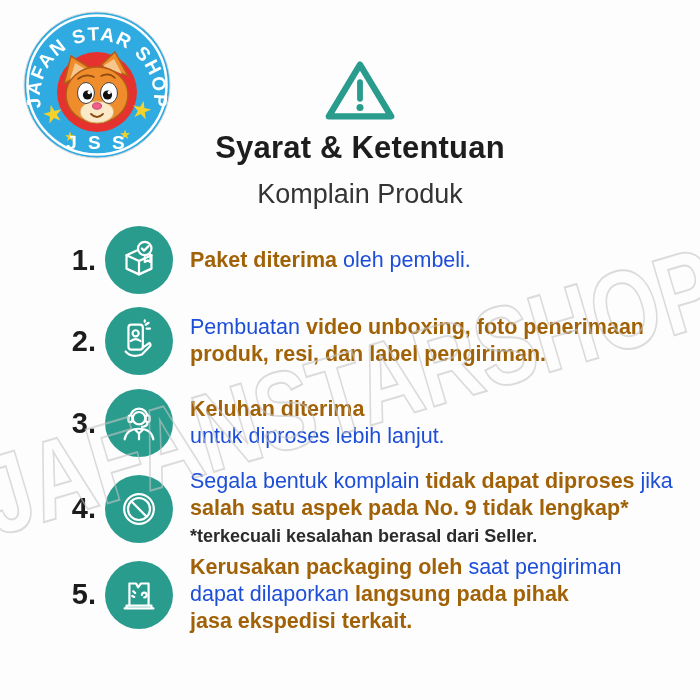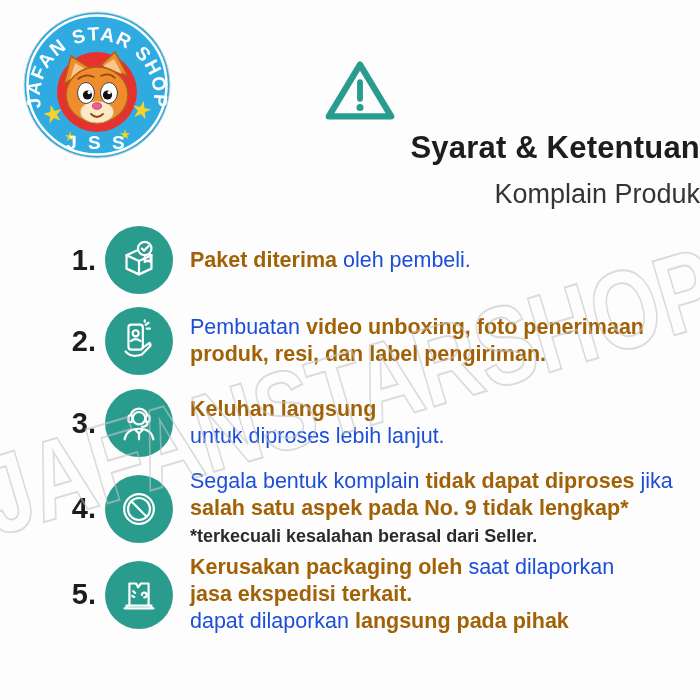--- a/index.html
+++ b/index.html
@@ -6,21 +6,21 @@
   body{
     width:700px;height:700px;position:relative;overflow:hidden;
     background:#fdfdfd;
     font-family:"Liberation Sans", sans-serif;
   }
   
   .logo{position:absolute;left:22px;top:10px;width:150px;height:150px;}
   
   .watermark{position:absolute;left:0;top:0;width:700px;height:700px;pointer-events:none;z-index:9;opacity:.6;}
   
-  .header{position:absolute;left:20px;right:0;top:56px;text-align:right;z-index:2;}
+  .header{position:absolute;left:20px;right:0;top:56px;text-align:center;z-index:2;}
   .warn{display:block;margin:0 auto 6px auto;width:78px;height:70px;}
   .title{font-size:31px;font-weight:bold;color:#1d1d1d;letter-spacing:.2px;line-height:32px;}
   .subtitle{font-size:27px;font-weight:400;color:#343434;line-height:31px;margin-top:15px;}
   
   .items{position:absolute;left:0;top:0;width:700px;height:700px;z-index:2;}
   .row{position:absolute;left:50px;display:flex;align-items:center;}
   .num{width:46px;text-align:right;font-size:29px;font-weight:bold;color:#1c1c1c;padding-right:9px;flex:0 0 auto;}
   .circ{width:68px;height:68px;border-radius:50%;background:#2a9c8e;display:flex;align-items:center;justify-content:center;flex:0 0 auto;}
   .circ svg{width:46px;height:46px;}
   .txt{margin-left:17px;}
@@ -128,21 +128,21 @@
       <rect x="13" y="16" width="4" height="7" rx="2" fill="#2a9c8e"></rect>
       <rect x="31" y="16" width="4" height="7" rx="2" fill="#2a9c8e"></rect>
       <path d="M33 23 q0 5 -6 5"></path>
       <circle cx="24" cy="19" r="6.5"></circle>
       <path d="M9 41 q2 -11 15 -11 q13 0 15 11"></path>
       <path d="M20 31 l4 4 l4 -4 M24 35 l0 6"></path>
     </g>
         </svg>
       </div>
       <div class="txt">
-        <div class="line"><span class="b">Keluhan langsung</span></div>
+        <div class="line"><span class="b">Keluhan diterima</span></div>
         <div class="line"><span class="r">untuk diproses lebih lanjut.</span></div>
       </div>
     </div>
     <div class="row" style="top: 468px;">
       <div class="num">4.</div>
       <div class="circ">
         <svg viewBox="0 0 48 48">
           <g fill="none" stroke="#fff" stroke-width="2.3" stroke-linecap="round" stroke-linejoin="round">
       <circle cx="24" cy="24" r="15.5"></circle>
             <circle cx="24" cy="24" r="11.5"></circle>
@@ -161,23 +161,23 @@
       <div class="circ">
         <svg viewBox="0 0 48 48">
           <g fill="none" stroke="#fff" stroke-width="2.3" stroke-linecap="round" stroke-linejoin="round">
       <path d="M9 38 h30 M11 38 v-3 h26 v3"></path>
       <path d="M14 35 V12 h7 l2 4 l3 -4 h8 v23"></path>
       <path d="M18 20 l2 2 M17 25 l2 1 M27 24 a2.5 2.5 0 1 1 2.5 2.5"></path>
     </g>
         </svg>
       </div>
       <div class="txt">
-        <div class="line"><span class="b">Kerusakan packaging oleh</span><span class="r"> saat dilaporkan</span></div>
+        <div class="line"><span class="b">Kerusakan packaging oleh</span><span class="r"> saat pengiriman</span></div>
+        <div class="line"><span class="r">dapat dilaporkan </span><span class="b">langsung pada pihak</span></div>
         <div class="line"><span class="b">jasa ekspedisi terkait.</span></div>
-        <div class="line"><span class="r">dapat dilaporkan </span><span class="b">langsung pada pihak</span></div>
       </div>
     </div>
   </div>
 
 <svg class="watermark" viewBox="0 0 700 700">
   <g transform="rotate(-16.5 350 395)">
     <text x="-30" y="430" font-size="112" font-weight="bold" fill="none" stroke="#c5c5c5" stroke-width="2" textLength="760" lengthAdjust="spacingAndGlyphs">JAFANSTARSHOP</text>
   </g>
 </svg>
 

